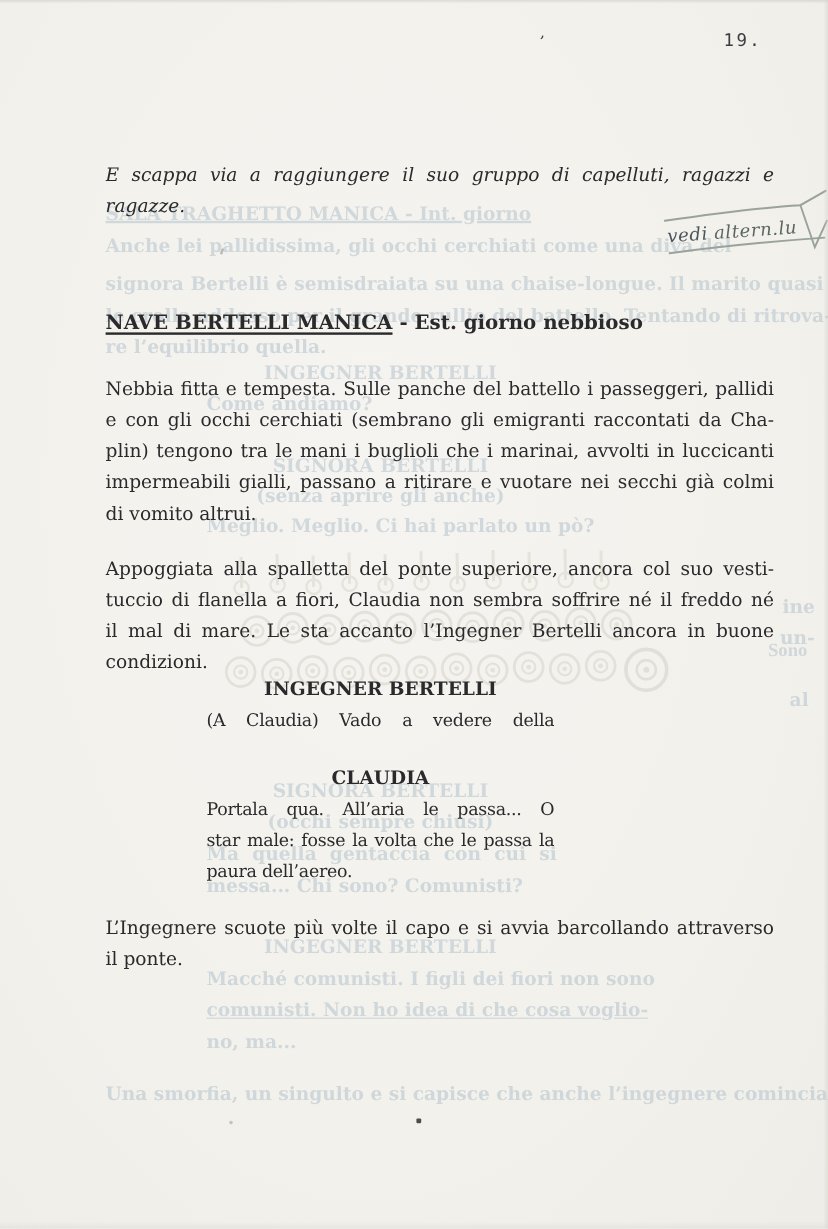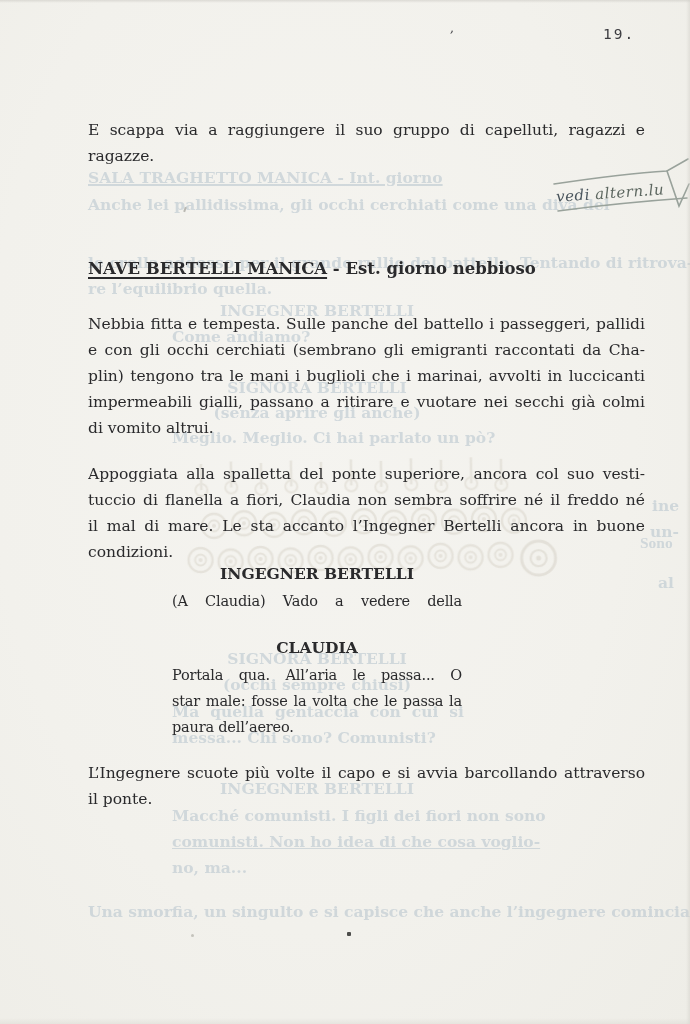--- a/index.html
+++ b/index.html
@@ -74,20 +74,21 @@
   .speck2{left:191px;top:934px;width:3px;height:3px;background:#c4c3bc;border-radius:50%;}
   .speck3{left:184px;top:207px;width:2px;height:5px;background:#b9b8b2;transform:rotate(20deg);}
 </style>
 </head>
 <body>
 
 <div class="page">
 
   <div class="bleed bleed-wide bleed-under abs" style="top:166px;">SALA TRAGHETTO MANICA - Int. giorno</div>
   <div class="bleed bleed-wide abs" style="top:193px;">Anche lei pallidissima, gli occhi cerchiati come una diva del</div>
+  <div class="bleed bleed-wide abs" style="top:225px;">signora Bertelli è semisdraiata su una chaise-longue. Il marito quasi</div>
   <div class="bleed bleed-wide abs" style="top:251px;">le crolla addosso per il grande rullio del battello. Tentando di ritrova-</div>
   <div class="bleed bleed-wide abs" style="top:277px;">re l’equilibrio quella.</div>
   <div class="bleed bleed-center abs" style="top:299px;">INGEGNER BERTELLI</div>
   <div class="bleed abs" style="left:172px;top:325px;">Come andiamo?</div>
   <div class="bleed bleed-center abs" style="top:376px;">SIGNORA BERTELLI</div>
   <div class="bleed bleed-center abs" style="top:401px;">(senza aprire gli anche)</div>
   <div class="bleed abs" style="left:172px;top:426px;">Meglio. Meglio. Ci hai parlato un pò?</div>
   <div class="bleed abs" style="left:652px;top:494px;">ine</div>
   <div class="bleed abs" style="left:650px;top:520px;">un-</div>
   <div class="bleed abs" style="left:640px;top:531px;font-family:Liberation Serif, serif;">Sono</div>
@@ -152,21 +153,21 @@
         <circle cx="358" cy="116" r="17" stroke-width="3"></circle>
         <circle cx="358" cy="116" r="8" stroke-width="2.2"></circle>
         <circle cx="358" cy="116" r="2.5" fill="#e1ded6" stroke="none"></circle>
       </g>
     </g>
   </svg>
 
   <div class="abs page-number">19.</div>
   <div class="abs stray-mark">’</div>
 
-  <div class="abs body-col" style="top:117px;">
+  <div class="abs body-col" style="top:133px;font-style:italic;">
       <div class="t-line">E scappa via a raggiungere il suo gruppo di capelluti, ragazzi e</div>
       <div class="t-line last">ragazze.</div>
     </div>
 
   <div class="abs scene-heading"><span class="loc">NAVE BERTELLI MANICA</span><span> - Est. giorno nebbioso</span></div>
 
   <div class="abs body-col" style="top:311px;">
       <div class="t-line">Nebbia fitta e tempesta. Sulle panche del battello i passeggeri, pallidi</div>
       <div class="t-line">e con gli occhi cerchiati (sembrano gli emigranti raccontati da Cha-</div>
       <div class="t-line">plin) tengono tra le mani i buglioli che i marinai, avvolti in luccicanti</div>

